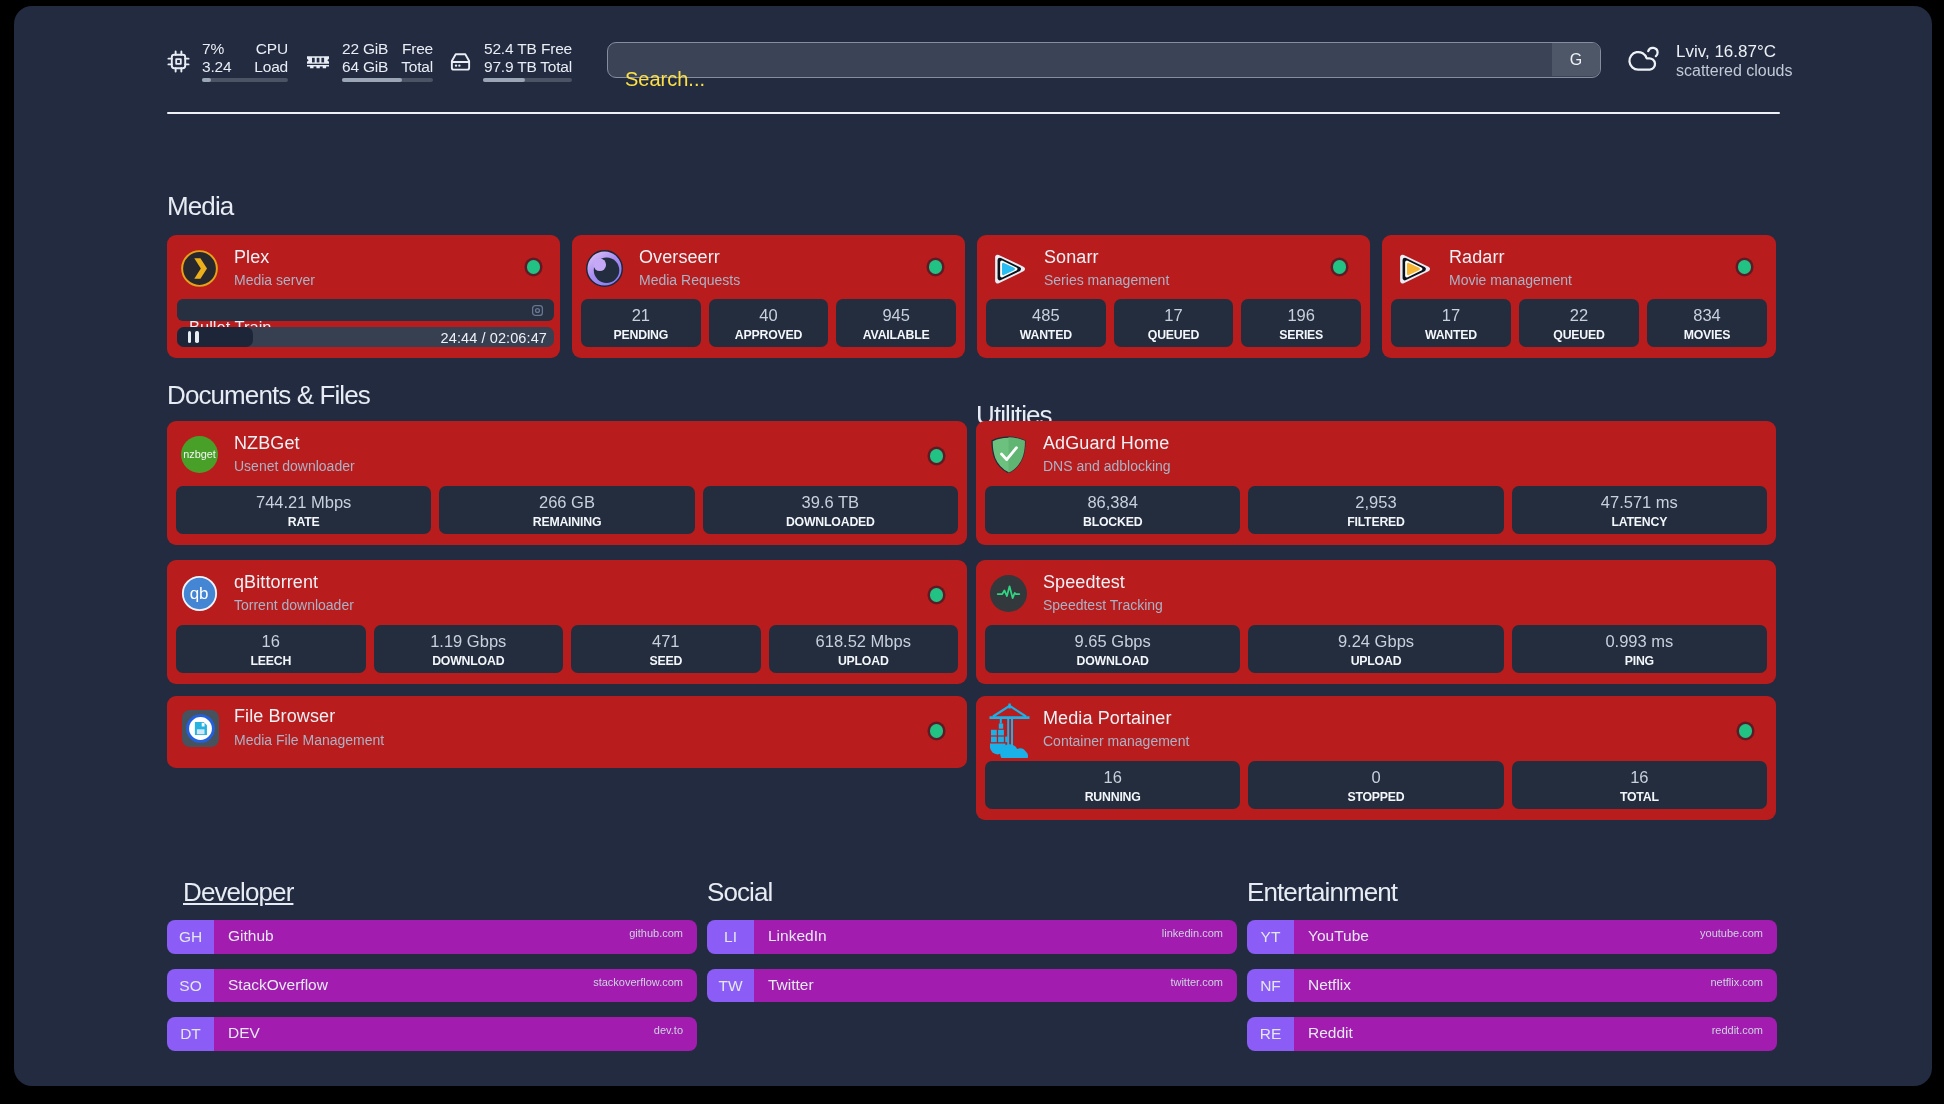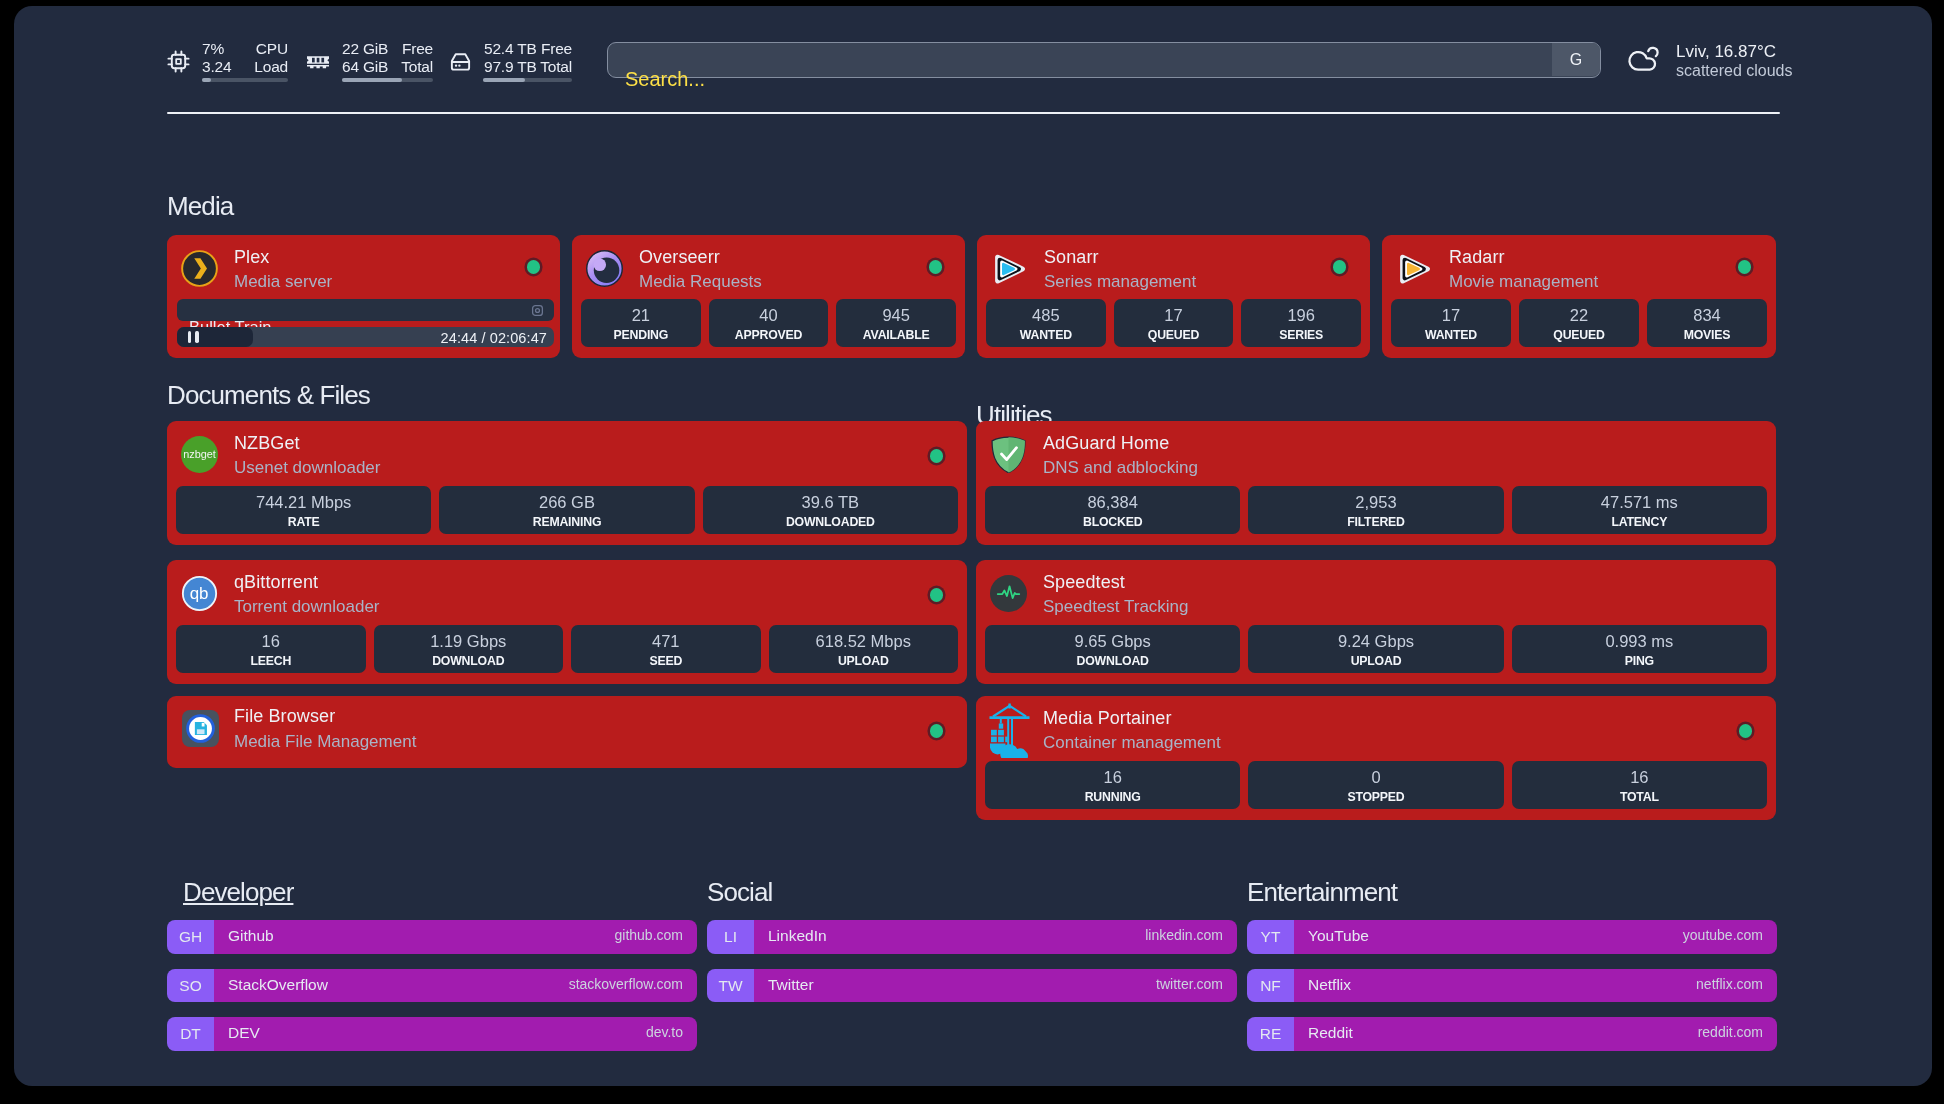--- a/index.html
+++ b/index.html
@@ -25,21 +25,21 @@
 .weather-ic { position:absolute; left:1626px; top:42px; }
 .wline1 { position:absolute; left:1676px; top:42px; font-size:17px; color:#edf0f6; }
 .wline2 { position:absolute; left:1676px; top:62px; font-size:16px; color:#c2cad8; }
 
 
 .stitle { position:absolute; font-size:26px; font-weight:500; color:#e7ebf3; letter-spacing:-0.9px; }
 
 .card { position:absolute; background:#b91c1c; border-radius:9px; }
 .logo { position:absolute; left:14px; top:15px; width:37px; height:37px; }
 .t1 { position:absolute; left:67px; top:12px; font-size:18px; font-weight:500; color:#eef1f6; letter-spacing:0.1px; }
-.t2 { position:absolute; left:67px; top:37px; font-size:17px; color:#a9b3c6; }
+.t2 { position:absolute; left:67px; top:37px; font-size:14px; color:#a9b3c6; }
 .dot { position:absolute; width:13.5px; height:13.5px; border-radius:50%; background:#22c285; top:25px; right:22px; box-shadow:0 0 0 2.5px rgba(22,28,45,0.55); }
 .stats { position:absolute; left:9px; right:9px; bottom:11px; display:flex; gap:8px; }
 .pad11 .stats { left:9px; right:9px; }
 .stat { flex:1; background:#232d3d; border-radius:7px; height:48px; text-align:center; padding-top:5px; }
 .sv { font-size:16.5px; color:#c8d0de; line-height:22px; }
 .sl { font-size:12.3px; font-weight:700; color:#f3f6fa; letter-spacing:-0.2px; line-height:18px; }
 
 
 .ptrack { position:absolute; left:10px; right:6px; top:64px; height:22px; background:#263041; border-radius:6px; }
 .ptrack .tt { position:absolute; left:12px; top:2px; font-size:16.5px; color:#e8ecf4;margin-top:17px; }
@@ -48,21 +48,21 @@
 .prow .time { position:absolute; right:7px; top:2.5px; font-size:14.5px; font-weight:500; color:#eef1f6; letter-spacing:0.1px; }
 .pausebars { position:absolute; left:11px; top:4px; width:10.5px; height:12px; }
 .pausebars:before, .pausebars:after { content:""; position:absolute; top:0; width:3.4px; height:12px; border-radius:1.7px; background:#e7ebf2; }
 .pausebars:before { left:0; } .pausebars:after { right:0; }
 
 
 .bmrow { position:absolute; height:33.5px; }
 .bmabbr { position:absolute; left:0; top:0; width:47px; height:33.5px; background:#8b5cf6; border-radius:8px 0 0 8px; color:#e3e8f0; font-size:15.5px; text-align:center; line-height:33.5px; }
 .bmmain { position:absolute; left:47px; right:0; top:0; height:33.5px; background:#a21caf; border-radius:0 8px 8px 0; }
 .bmname { position:absolute; left:14px; top:7px; font-size:15.5px; color:#e6eaf2; }
-.bmurl { position:absolute; right:14px; top:7px; font-size:14px; color:#ccd3df; }
+.bmurl { position:absolute; right:14px; top:7px; font-size:11px; color:#ccd3df; }
 </style>
 </head>
 <body>
 <div class="page">
     <div class="c">
 
 <div class="resw" style="left:167px; width:121px;">
   <svg class="ico" width="23" height="23" viewBox="0 0 24 24" fill="none" stroke="#e9edf5" stroke-width="2" stroke-linecap="round" stroke-linejoin="round">
           <rect x="5" y="5" width="14" height="14" rx="2.5"></rect>
           <rect x="9.6" y="9.6" width="4.8" height="4.8" stroke-width="1.9"></rect>

